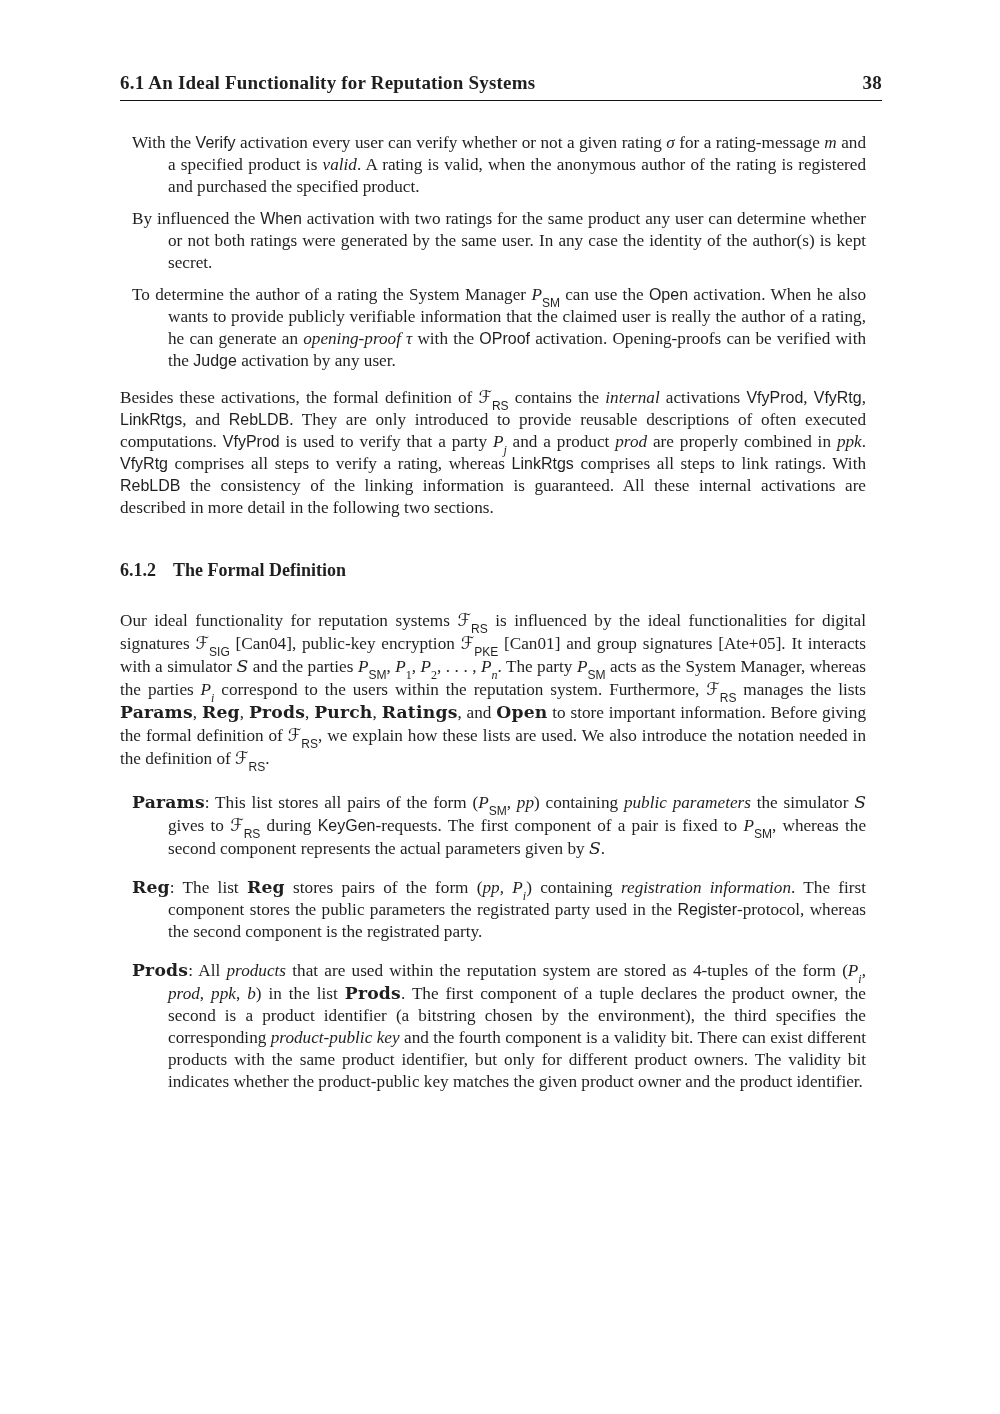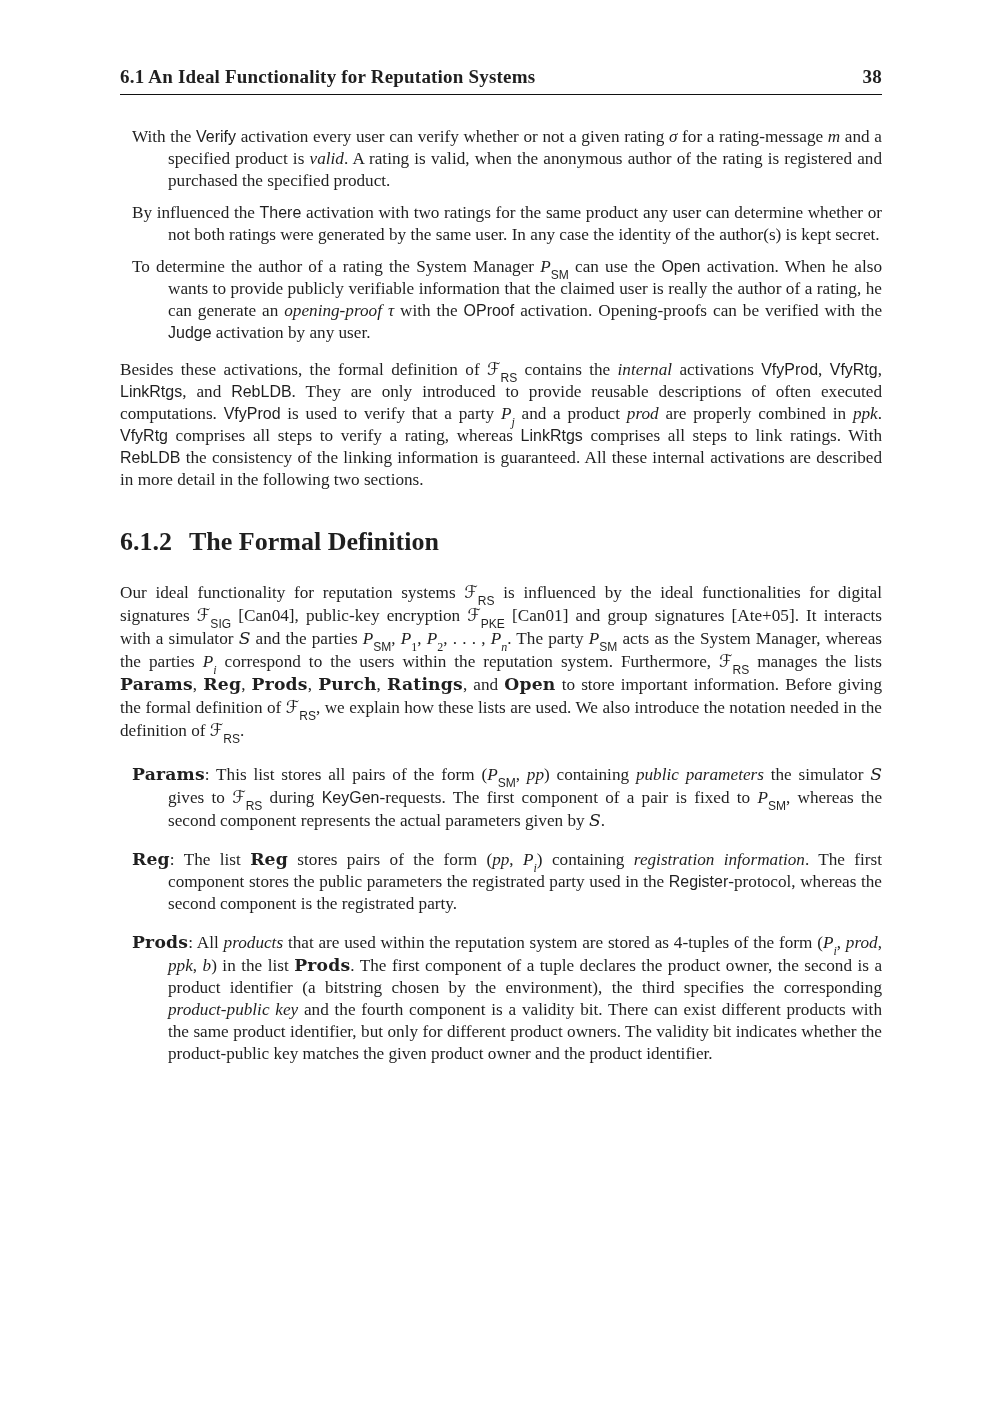--- a/index.html
+++ b/index.html
@@ -5,44 +5,44 @@
   html, body { margin: 0; padding: 0; }
   body {
     width: 1000px; height: 1414px;
     background: #ffffff;
     color: #1f1f1f;
     font-family: "Liberation Serif", serif;
     overflow: hidden;
   }
   .page {
     position: absolute;
-    left: 120px; top: 6px;
+    left: 120px; top: 12px;
     width: 762px;
   }
   
   .running-header {
     display: flex;
     justify-content: space-between;
     align-items: baseline;
     padding-top: 60px;
     padding-bottom: 6px;
     border-bottom: 1.5px solid #111111;
     font-weight: bold;
     font-size: 19px;
     letter-spacing: 0.2px;
   }
   
   .content { margin-top: 31px; font-size: 17.2px; line-height: 22px; text-align: justify; }
-  .content p { margin: 0 0 10px 0; }
+  .content p { margin: 0 16px 10px 0; }
   p.hang  { padding-left: 48px; text-indent: -36px; }
   p.item  { padding-left: 48px; text-indent: -36px; margin-bottom: 16px !important; }
   p.flush { margin-top: 14px !important; }
   p.lead  { margin-bottom: 21px !important; }
   h2.heading {
-    font-size: 26px;
+    font-size: 18px;
     margin: 40px 0 28px 0;
     font-weight: bold;
     text-align: left;
   }
   .hnum { margin-right: 17px; }
   
   .rm { }
   .it, .mi { font-style: italic; }
   .sf { font-family: "Liberation Sans", sans-serif; font-size: 0.93em; }
   .cal { font-family: "DejaVu Serif", "DejaVu Sans", serif; font-style: italic; }
@@ -53,21 +53,21 @@
 </head>
 <body>
 
 <div class="page">
   <div class="running-header">
     <span>6.1 An Ideal Functionality for Reputation Systems</span>
     <span>38</span>
   </div>
   <div class="content" id="content">
       <p class="hang"><span class="rm">With the </span><span class="sf">Verify</span><span class="rm"> activation every user can verify whether or not a given rating </span><span class="mi">σ</span><span class="rm"> for a rating-message </span><span class="mi">m</span><span class="rm"> and a specified product is </span><span class="it">valid</span><span class="rm">. A rating is valid, when the anonymous author of the rating is registered and purchased the specified product.</span></p>
-      <p class="hang"><span class="rm">By influenced the </span><span class="sf">There</span><span class="rm"> activation with two ratings for the same product any user can determine whether or not both ratings were generated by the same user. In any case the identity of the author(s) is kept secret.</span></p>
+      <p class="hang"><span class="rm">By influenced the </span><span class="sf">When</span><span class="rm"> activation with two ratings for the same product any user can determine whether or not both ratings were generated by the same user. In any case the identity of the author(s) is kept secret.</span></p>
       <p class="hang"><span class="rm">To determine the author of a rating the System Manager </span><span class="mi">P</span><sub><span class="sf">SM</span></sub><span class="rm"> can use the </span><span class="sf">Open</span><span class="rm"> activation. When he also wants to provide publicly verifiable information that the claimed user is really the author of a rating, he can generate an </span><span class="it">opening-proof </span><span class="mi">τ</span><span class="rm"> with the </span><span class="sf">OProof</span><span class="rm"> activation. Opening-proofs can be verified with the </span><span class="sf">Judge</span><span class="rm"> activation by any user.</span></p>
       <p class="flush"><span class="rm">Besides these activations, the formal definition of </span><span class="cal">ℱ</span><sub><span class="sf">RS</span></sub><span class="rm"> contains the </span><span class="it">internal</span><span class="rm"> activations </span><span class="sf">VfyProd</span><span class="rm">, </span><span class="sf">VfyRtg</span><span class="rm">, </span><span class="sf">LinkRtgs</span><span class="rm">, and </span><span class="sf">RebLDB</span><span class="rm">. They are only introduced to provide reusable descriptions of often executed computations. </span><span class="sf">VfyProd</span><span class="rm"> is used to verify that a party </span><span class="mi">P</span><sub><span class="mi">j</span></sub><span class="rm"> and a product </span><span class="it">prod</span><span class="rm"> are properly combined in </span><span class="it">ppk</span><span class="rm">. </span><span class="sf">VfyRtg</span><span class="rm"> comprises all steps to verify a rating, whereas </span><span class="sf">LinkRtgs</span><span class="rm"> comprises all steps to link ratings. With </span><span class="sf">RebLDB</span><span class="rm"> the consistency of the linking information is guaranteed. All these internal activations are described in more detail in the following two sections.</span></p>
       <h2 class="heading"><span class="hnum">6.1.2</span><span class="rm">The Formal Definition</span></h2>
       <p class="flush lead"><span class="rm">Our ideal functionality for reputation systems </span><span class="cal">ℱ</span><sub><span class="sf">RS</span></sub><span class="rm"> is influenced by the ideal functionalities for digital signatures </span><span class="cal">ℱ</span><sub><span class="sf">SIG</span></sub><span class="rm"> [Can04], public-key encryption </span><span class="cal">ℱ</span><sub><span class="sf">PKE</span></sub><span class="rm"> [Can01] and group signatures [Ate+05]. It interacts with a simulator </span><span class="cal">S</span><span class="rm"> and the parties </span><span class="mi">P</span><sub><span class="sf">SM</span></sub><span class="rm">, </span><span class="mi">P</span><sub><span class="rm">1</span></sub><span class="rm">, </span><span class="mi">P</span><sub><span class="rm">2</span></sub><span class="rm">, . . . , </span><span class="mi">P</span><sub><span class="mi">n</span></sub><span class="rm">. The party </span><span class="mi">P</span><sub><span class="sf">SM</span></sub><span class="rm"> acts as the System Manager, whereas the parties </span><span class="mi">P</span><sub><span class="mi">i</span></sub><span class="rm"> correspond to the users within the reputation system. Furthermore, </span><span class="cal">ℱ</span><sub><span class="sf">RS</span></sub><span class="rm"> manages the lists </span><span class="frak">Params</span><span class="rm">, </span><span class="frak">Reg</span><span class="rm">, </span><span class="frak">Prods</span><span class="rm">, </span><span class="frak">Purch</span><span class="rm">, </span><span class="frak">Ratings</span><span class="rm">, and </span><span class="frak">Open</span><span class="rm"> to store important information. Before giving the formal definition of </span><span class="cal">ℱ</span><sub><span class="sf">RS</span></sub><span class="rm">, we explain how these lists are used. We also introduce the notation needed in the definition of </span><span class="cal">ℱ</span><sub><span class="sf">RS</span></sub><span class="rm">.</span></p>
       <p class="item"><span class="frak">Params</span><span class="rm">: This list stores all pairs of the form (</span><span class="mi">P</span><sub><span class="sf">SM</span></sub><span class="rm">, </span><span class="it">pp</span><span class="rm">) containing </span><span class="it">public parameters</span><span class="rm"> the simulator </span><span class="cal">S</span><span class="rm"> gives to </span><span class="cal">ℱ</span><sub><span class="sf">RS</span></sub><span class="rm"> during </span><span class="sf">KeyGen</span><span class="rm">-requests. The first component of a pair is fixed to </span><span class="mi">P</span><sub><span class="sf">SM</span></sub><span class="rm">, whereas the second component represents the actual parameters given by </span><span class="cal">S</span><span class="rm">.</span></p>
       <p class="item"><span class="frak">Reg</span><span class="rm">: The list </span><span class="frak">Reg</span><span class="rm"> stores pairs of the form (</span><span class="it">pp</span><span class="rm">, </span><span class="mi">P</span><sub><span class="mi">i</span></sub><span class="rm">) containing </span><span class="it">registration information</span><span class="rm">. The first component stores the public parameters the registrated party used in the </span><span class="sf">Register</span><span class="rm">-protocol, whereas the second component is the registrated party.</span></p>
       <p class="item"><span class="frak">Prods</span><span class="rm">: All </span><span class="it">products</span><span class="rm"> that are used within the reputation system are stored as 4-tuples of the form (</span><span class="mi">P</span><sub><span class="mi">i</span></sub><span class="rm">, </span><span class="it">prod</span><span class="rm">, </span><span class="it">ppk</span><span class="rm">, </span><span class="mi">b</span><span class="rm">) in the list </span><span class="frak">Prods</span><span class="rm">. The first component of a tuple declares the product owner, the second is a product identifier (a bitstring chosen by the environment), the third specifies the corresponding </span><span class="it">product-public key</span><span class="rm"> and the fourth component is a validity bit. There can exist different products with the same product identifier, but only for different product owners. The validity bit indicates whether the product-public key matches the given product owner and the product identifier.</span></p>
     </div>
 </div>
 

